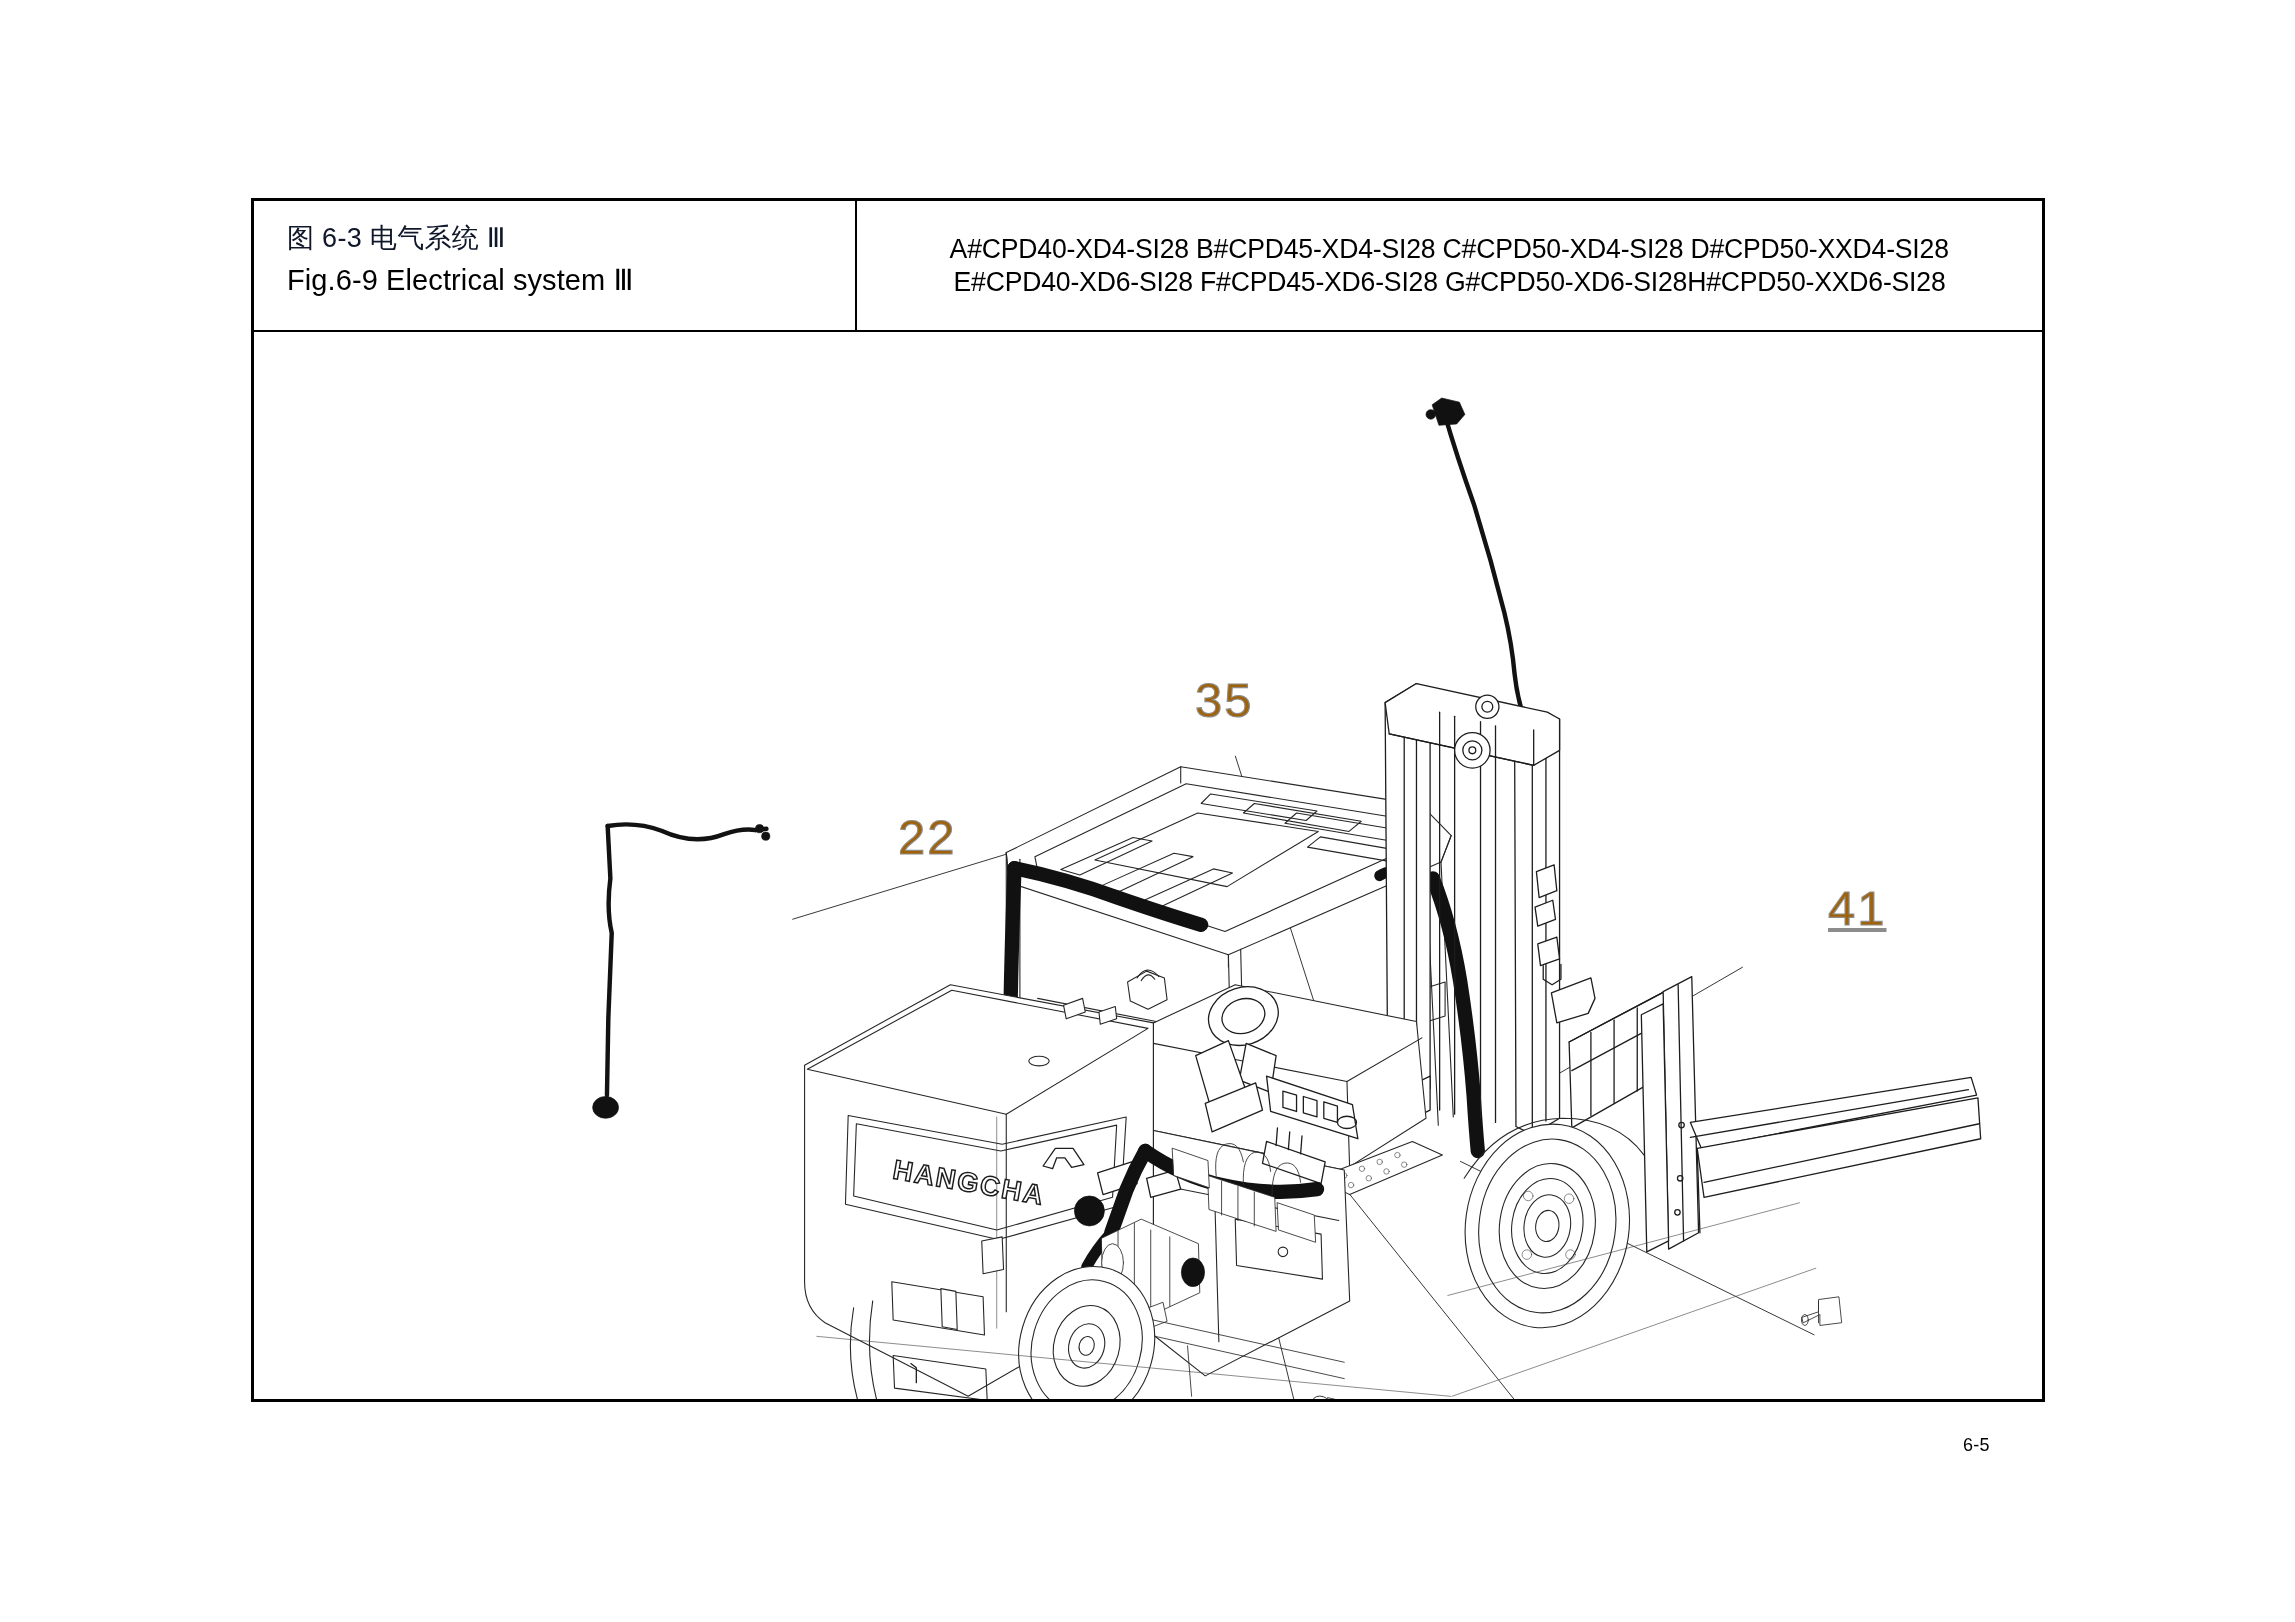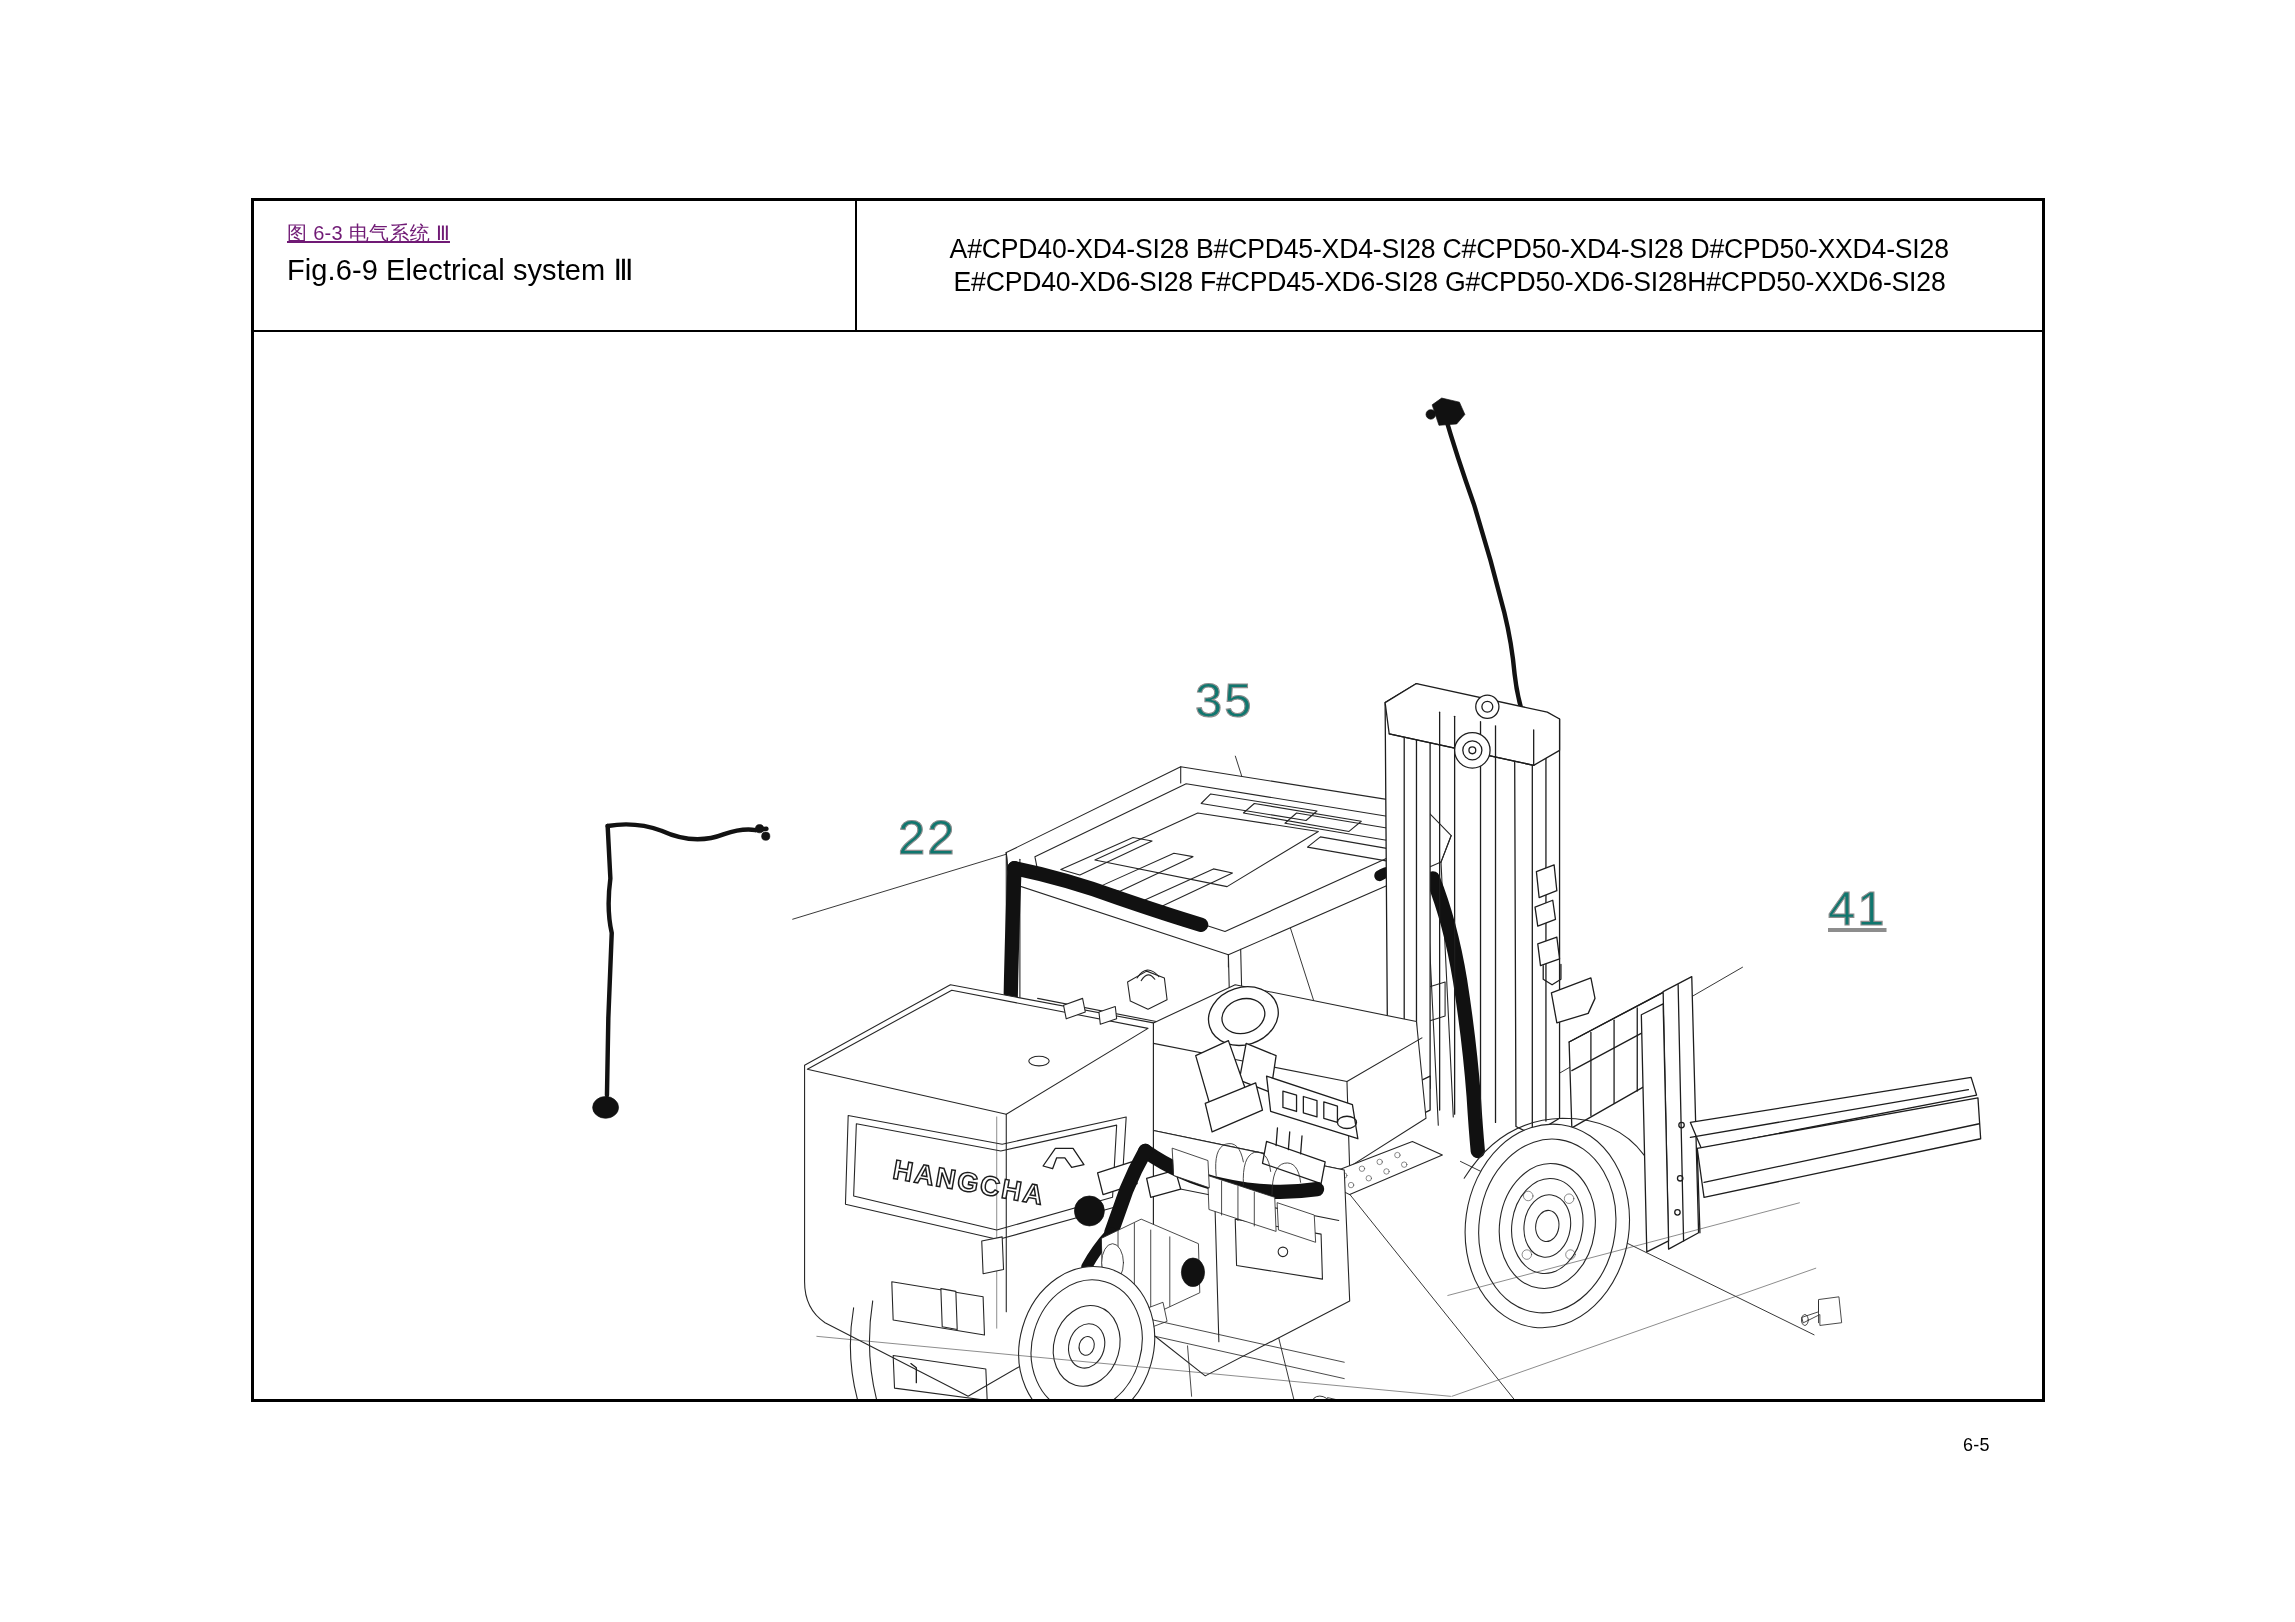--- a/index.html
+++ b/index.html
@@ -50,26 +50,25 @@
     width: 603px;
     box-sizing: border-box;
     border-right: 2.7px solid #000000;
     padding: 19px 0 0 33px;
     display: flex;
     flex-direction: column;
     justify-content: flex-start;
   }
 
   .title-cn {
-    font-size: 20px;
+    font-size: 27px;
     line-height: 1.35;
-    color: #701a75;
+    color: #0f172a;
     white-space: nowrap;
     letter-spacing: 0.3px;
-    text-decoration: underline;
   }
   .title-en {
     font-size: 29px;
     line-height: 1.35;
     color: #000;
     white-space: nowrap;
     margin-top: 4.1px;
     letter-spacing: 0.1px;
   }
 
@@ -106,21 +105,21 @@
     width: 100%;
     height: 100%;
     display: block;
   }
 
   
   .callout {
     position: absolute;
     font-size: 49px;
     font-family: "Liberation Sans", sans-serif;
-    color: #0f766e;
+    color: #a16207;
     -webkit-text-stroke: 1.1px #8d8d8d;
     letter-spacing: 2px;
     line-height: 1;
     user-select: none;
     white-space: nowrap;
   }
 
   
   #page-number {
     position: absolute;

